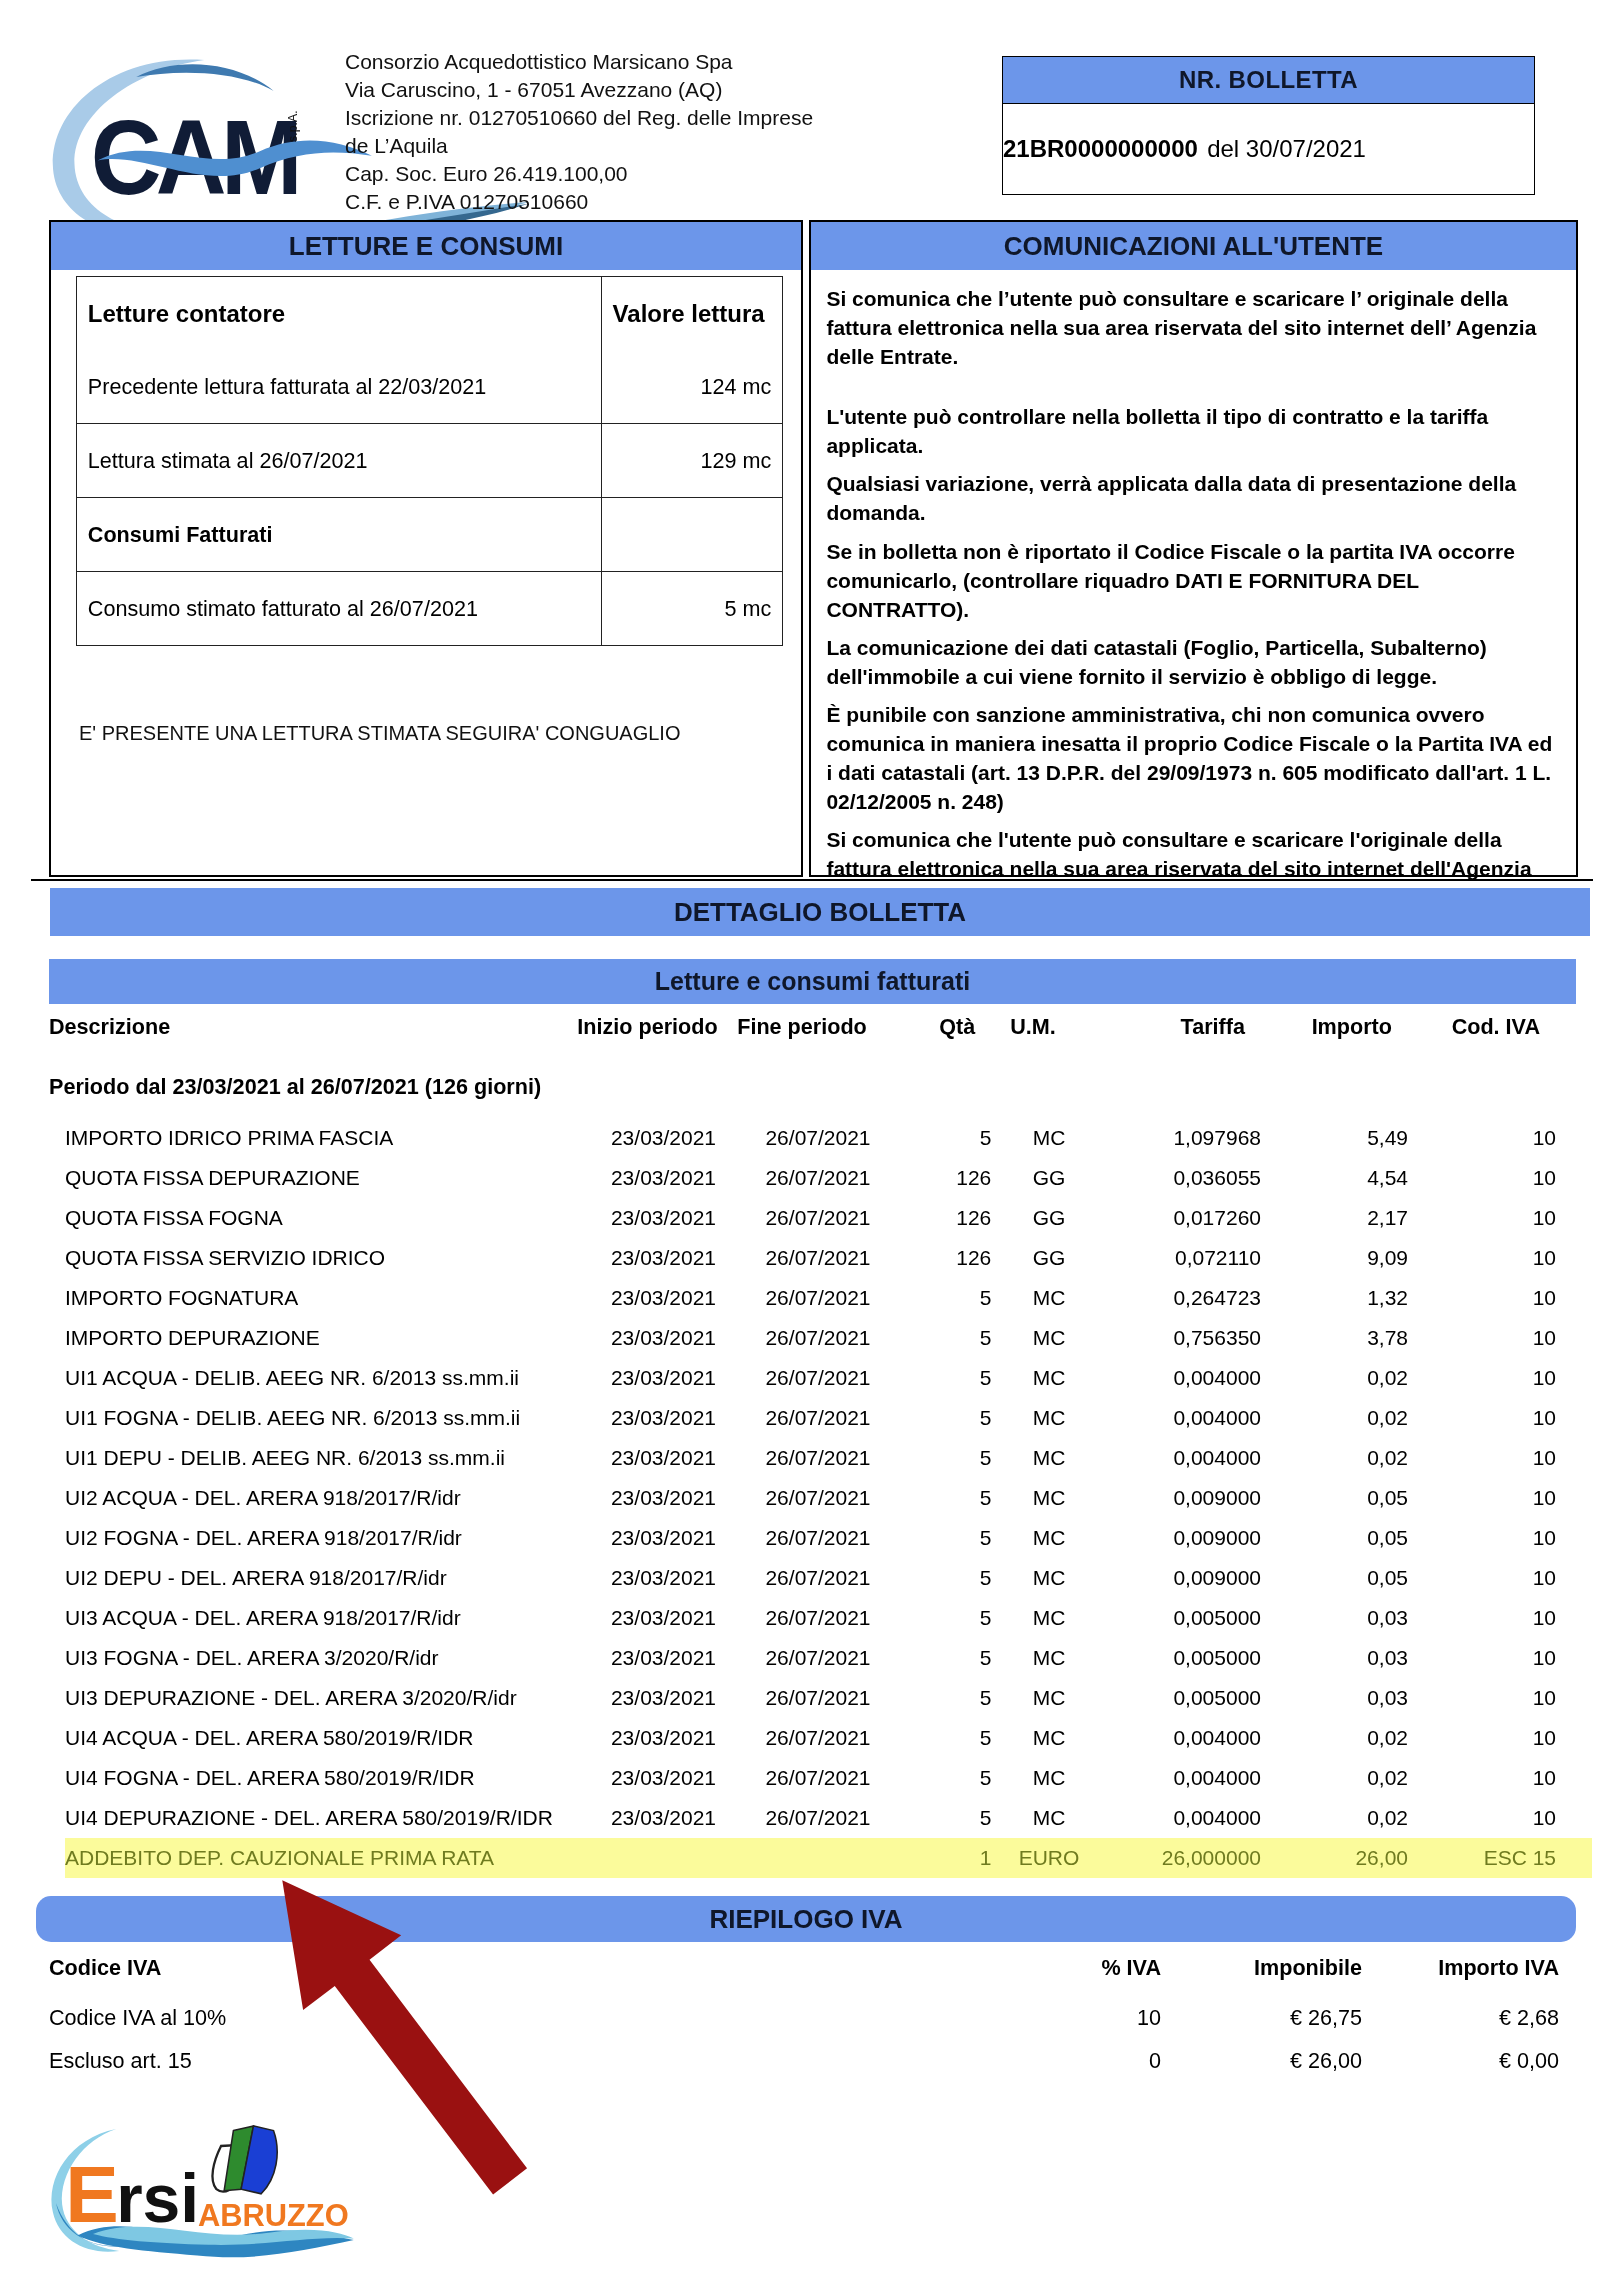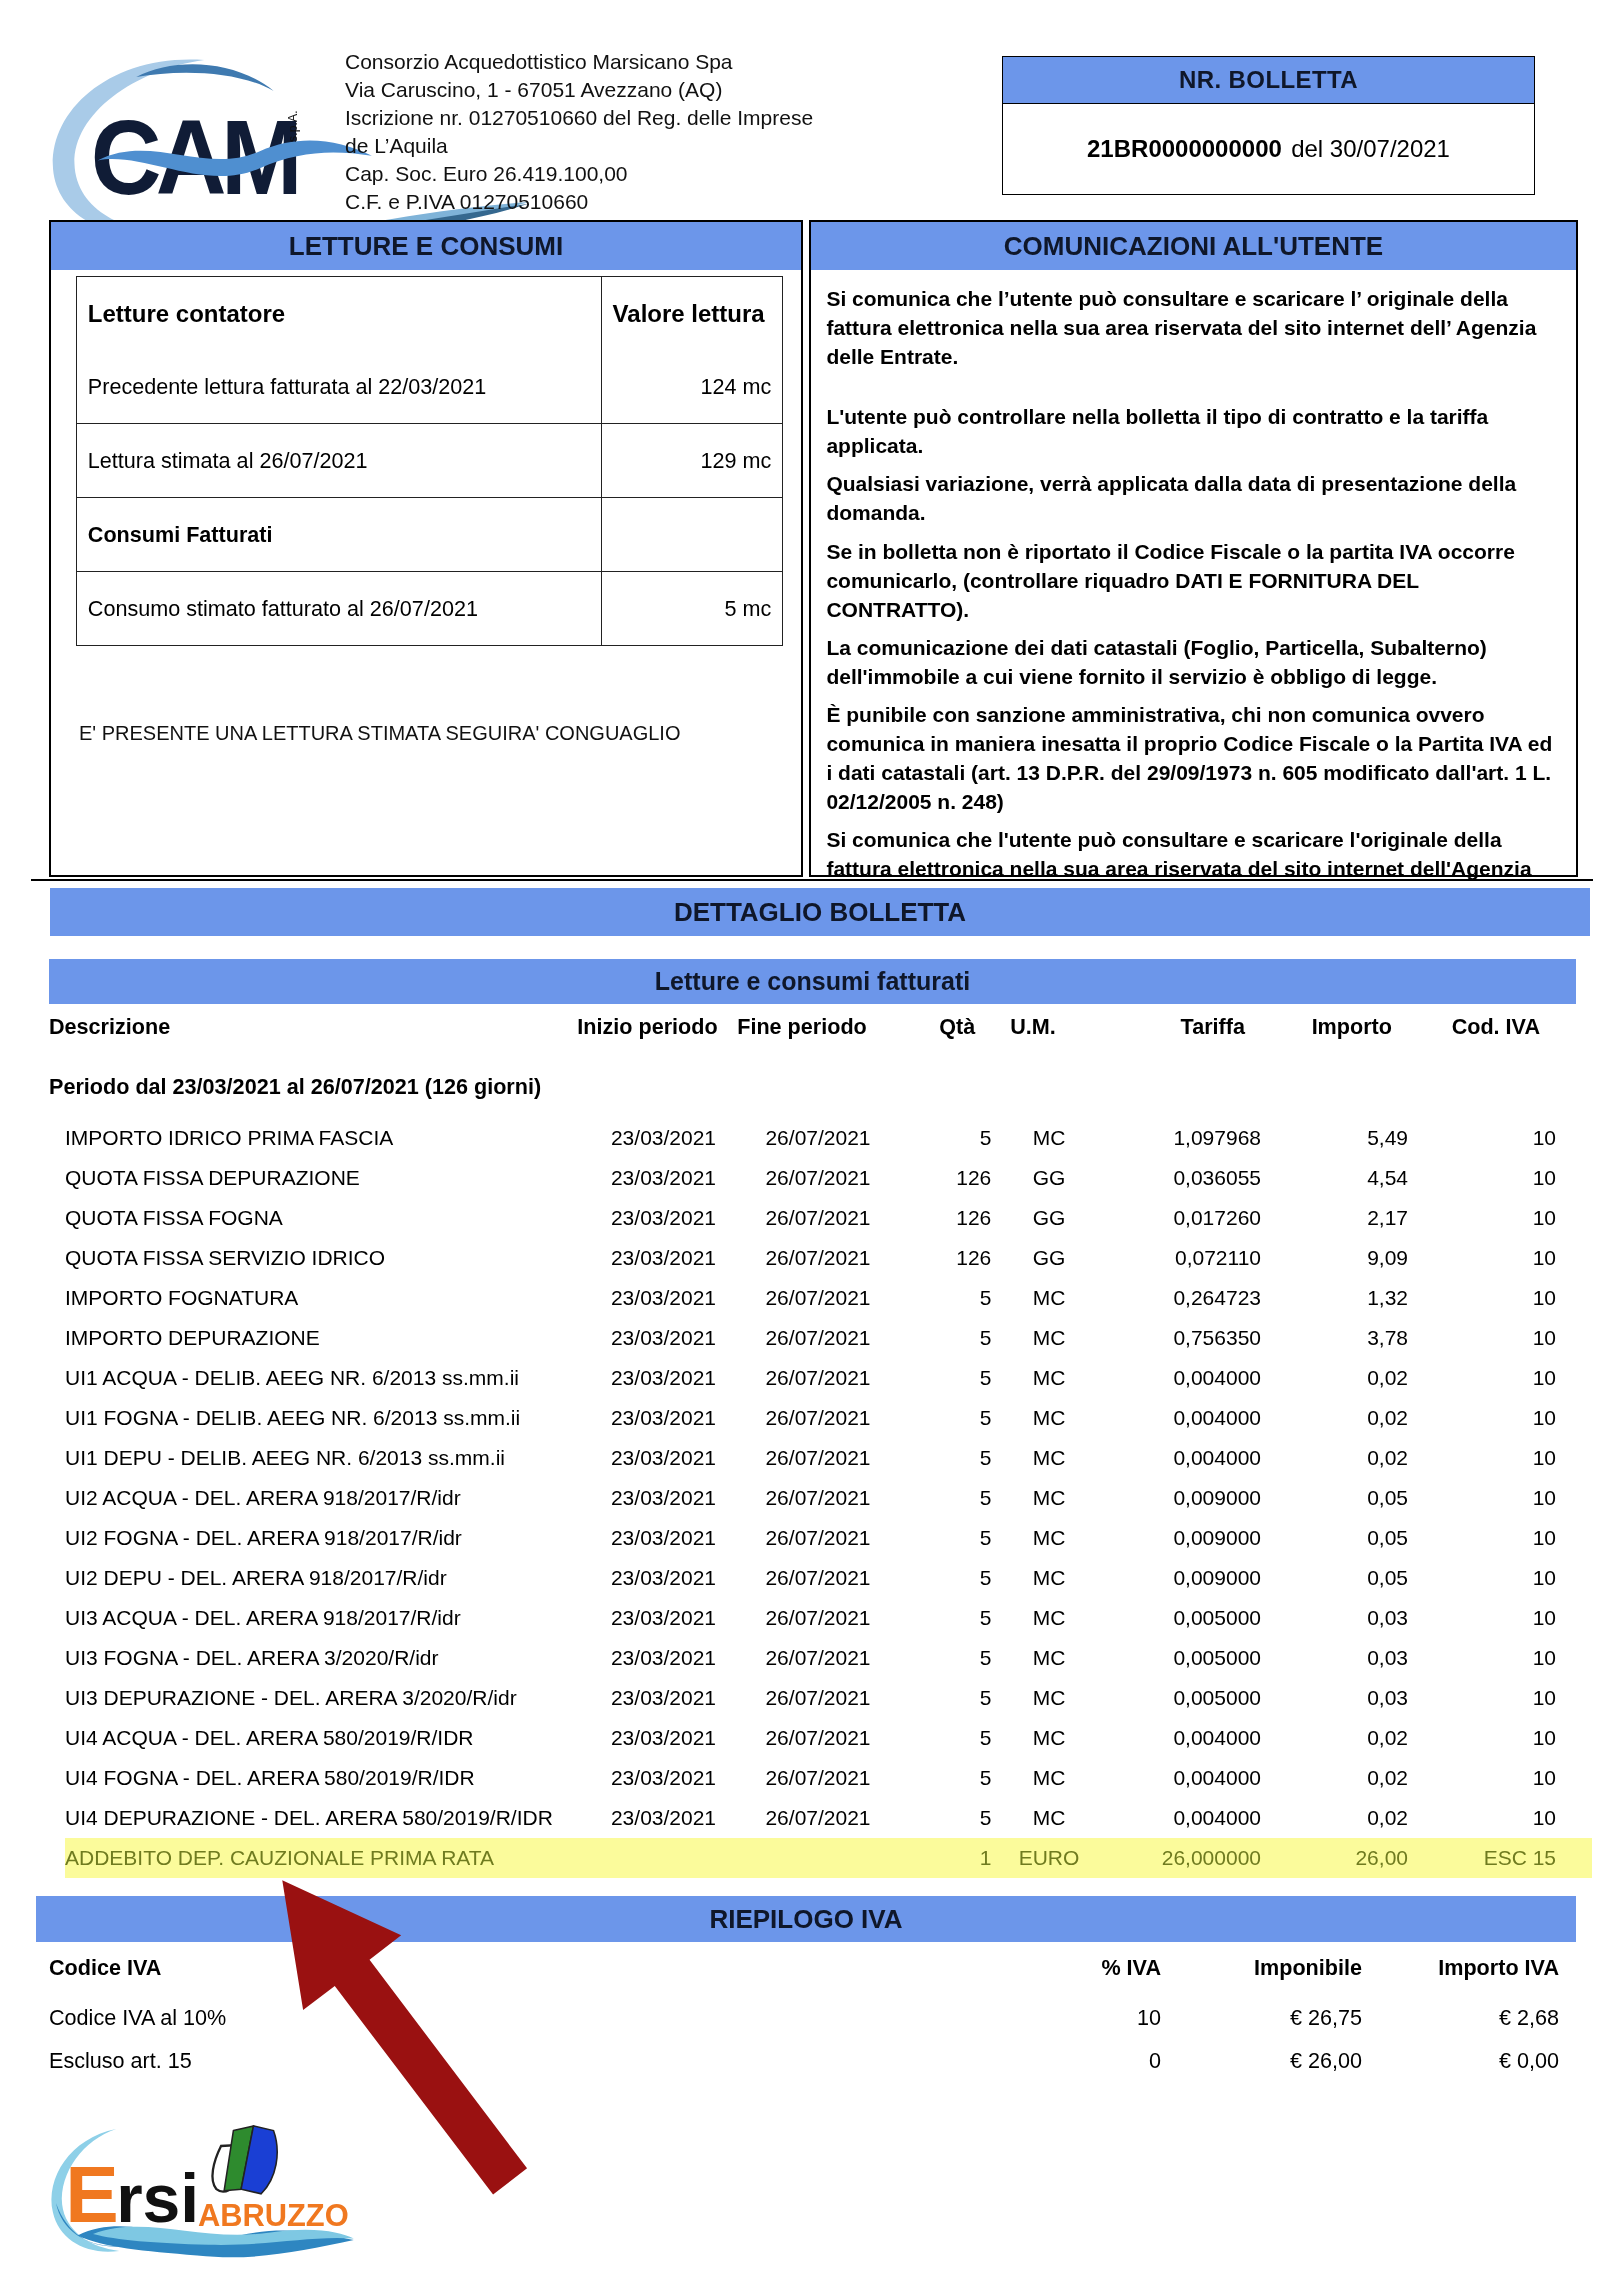--- a/index.html
+++ b/index.html
@@ -5,21 +5,21 @@
   html,body{margin:0;padding:0;background:#ffffff;}
   body{font-family:"Liberation Sans", sans-serif; color:#000;}
   .page{position:relative;width:1624px;height:2295px;background:#fff;overflow:hidden;}
   .abs{position:absolute;}
   .blue-band{background:#6C96EA;color:#0f172a;font-weight:bold;display:flex;align-items:center;justify-content:center;}
   
   .company-info{font-size:21px;line-height:28px;color:#111;}
   
   .nr-box{border:1.5px solid #000;background:#fff;}
   .nr-head{height:46px;font-size:24px;letter-spacing:0.4px;}
-  .nr-body{height:90px;display:flex;align-items:center;justify-content:center;font-size:24px;gap:9.3px;}
+  .nr-body{height:90px;display:flex;align-items:center;justify-content:flex-start;font-size:24px;gap:9.3px;}
   .nr-num{font-weight:800;}
   .nr-date{font-weight:400;}
   
   .sec-box{border:2.3px solid #000;background:#fff;}
   .sec-head{height:48px;font-size:26px;}
   
   .lt{position:absolute;left:25px;top:54px;width:705px;border:1.5px solid #222;}
   .lt-row{display:flex;border-top:1.5px solid #222;text-align:center;}
   .lt-row:first-child{border-top:none;}
   .lt-cell-l{width:76%;padding:0 10.8px;display:flex;align-items:center;font-size:21.6px;height:73px;}
@@ -326,21 +326,21 @@
         <div class="c-center"></div>
         <div class="c-center"></div>
         <div class="c-right-sm">1</div>
         <div class="c-center">EURO</div>
         <div class="c-right">26,000000</div>
         <div class="c-right">26,00</div>
         <div class="c-right-sm" style="padding-right: 35px;">ESC 15</div>
       </div>
     </div>
 
-  <div class="abs blue-band" style="left:36px;top:1896px;width:1540px;height:46px;font-size:26px;">RIEPILOGO IVA</div>
+  <div class="abs blue-band" style="left:36px;top:1896px;width:1540px;height:46px;font-size:26px;border-radius:15px;">RIEPILOGO IVA</div>
   <div class="abs iva-grid iva-head" style="left:49px;top:1946px;width:1510px;">
     <div class="iva-l">Codice IVA</div>
     <div class="iva-r">% IVA</div>
     <div class="iva-r">Imponibile</div>
     <div class="iva-r">Importo IVA</div>
   </div>
   <div class="abs" id="iva-rows" style="left:49px;top:1996px;width:1510px;">
       <div class="iva-grid">
         <div class="iva-l">Codice IVA al 10%</div>
         <div class="iva-r">10</div>

